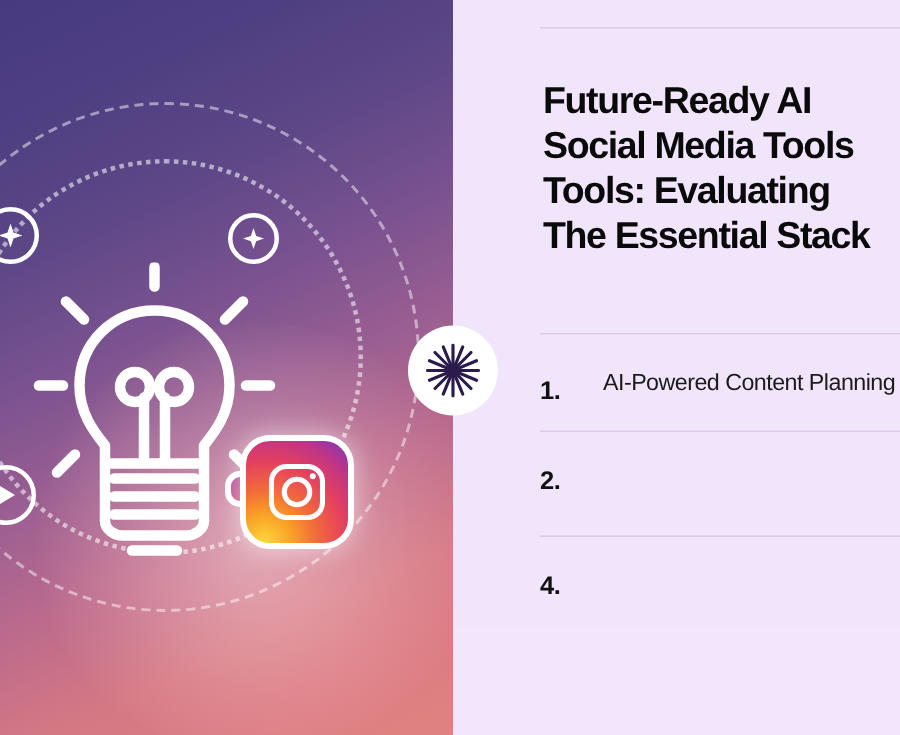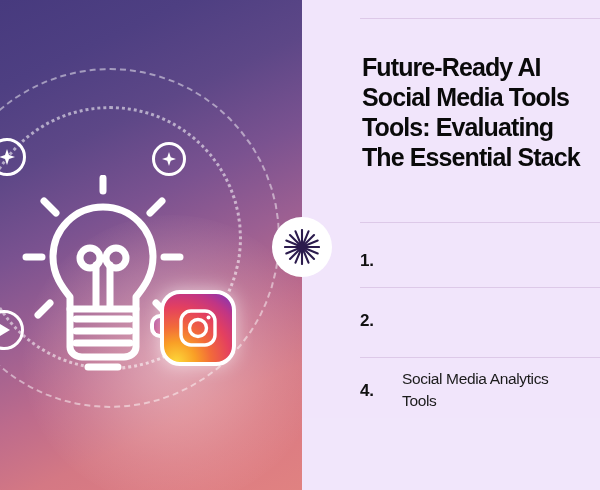--- a/index.html
+++ b/index.html
@@ -291,30 +291,29 @@
 
     <div class="title">
       <span class="title-line">Future-Ready AI</span>
       <span class="title-line">Social Media Tools</span>
       <span class="title-line">Tools: Evaluating</span>
       <span class="title-line">The Essential Stack</span>
     </div>
 
     <div class="list-item li-1">
       <span class="li-num">1.</span>
+      <span class="li-text">AI-Powered Content Planning</span>
     </div>
 
     <div class="list-item li-2">
       <span class="li-num">2.</span>
     </div>
 
     <div class="list-item li-3">
       <span class="li-num">4.</span>
-      <span class="li-text">Social Media Analytics
-Tools</span>
     </div>
   </div>
 
   <div class="star-badge">
     <svg width="36" height="36" viewBox="0 0 36 36" stroke="#2b1b4d" stroke-width="2.1" stroke-linecap="round">
       <g>
         <path d="M18 1 L 18 35"></path>
         <path d="M1 18 L 35 18"></path>
         <path d="M6 6 L 30 30"></path>
         <path d="M30 6 L 6 30"></path>

